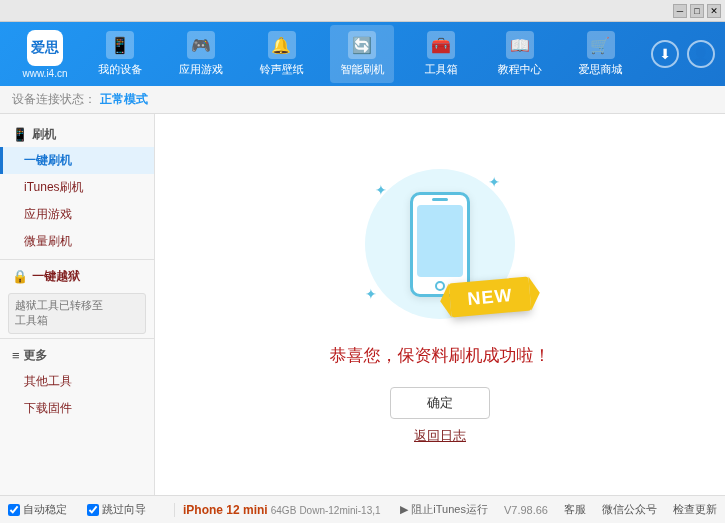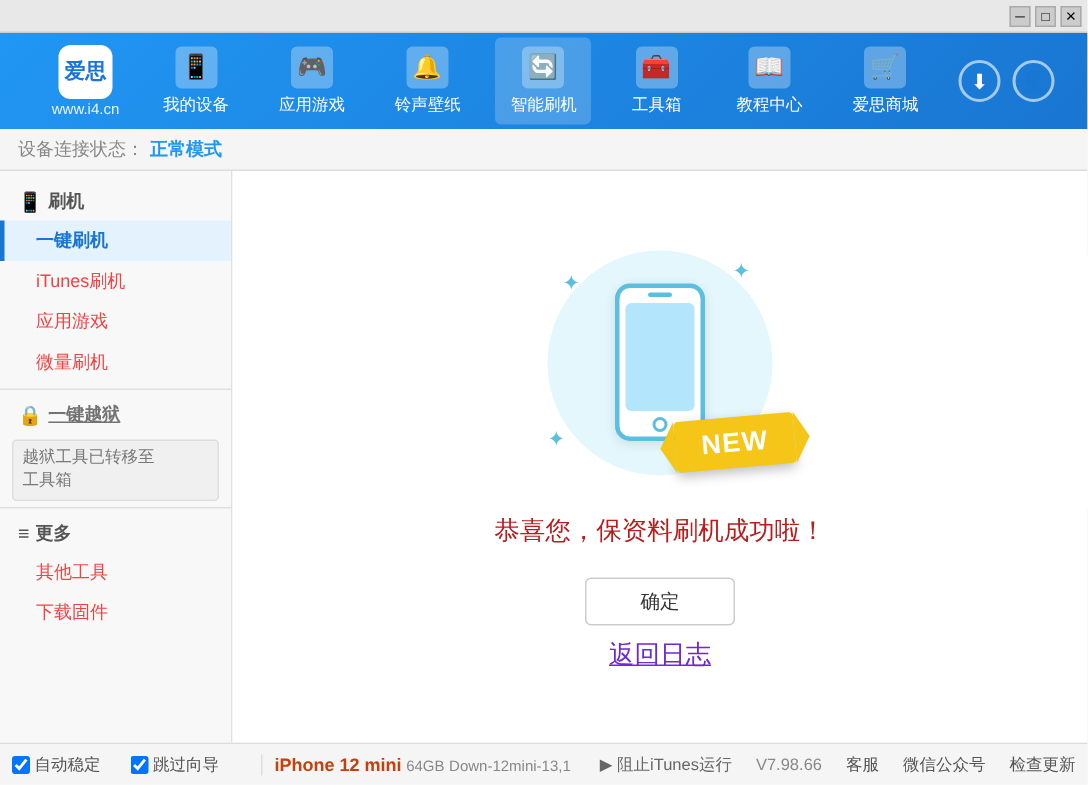--- a/index.html
+++ b/index.html
@@ -24,21 +24,21 @@
       display: flex; align-items: center; justify-content: center;
       font-size: 9px;
     }
 
     
     .header {
       height: 64px;
       background: linear-gradient(135deg, #2196F3, #1976D2);
       display: flex;
       align-items: center;
-      padding: 0 22px;
+      padding: 0 10px;
     }
     .logo {
       width: 70px;
       display: flex;
       flex-direction: column;
       align-items: center;
       color: white;
       flex-shrink: 0;
     }
     .logo-icon {
@@ -128,21 +128,21 @@
       display: flex;
       align-items: center;
       padding: 4px 12px;
       color: #555;
       font-size: 12px;
       font-weight: bold;
     }
     .sidebar-section-header .icon { margin-right: 4px; font-size: 13px; }
     .sidebar-item {
       padding: 5px 16px 5px 24px;
-      color: #ef4444;
+      color: #7f1d1d;
       cursor: pointer;
       font-size: 12px;
       white-space: nowrap;
     }
     .sidebar-item.active {
       background: #e3f2fd;
       color: #1976D2;
       border-left: 3px solid #1976D2;
       padding-left: 21px;
       font-weight: bold;
@@ -260,22 +260,22 @@
       border: 1px solid #ccc;
       border-radius: 4px;
       color: #333;
       font-size: 13px;
       cursor: pointer;
       margin-bottom: 8px;
       display: flex; align-items: center; justify-content: center;
     }
 
     .return-link {
-      font-size: 17px;
-      color: #6d28d9;
+      font-size: 13px;
+      color: #7f1d1d;
       cursor: pointer;
       text-decoration: underline;
     }
 
     
     .bottom-bar {
       height: 28px;
       background: #f5f5f5;
       border-top: 1px solid #ddd;
       display: flex;
@@ -441,21 +441,21 @@
       <span>应用游戏</span>
     </div>
     <div class="sidebar-item">
       <span>微量刷机</span>
     </div>
 
     <div class="sidebar-divider"></div>
 
     <div class="sidebar-section-header">
       <span class="icon">🔒</span>
-      <span class="sidebar-disabled" style="padding:0; color:#737373;text-decoration:underline;">一键越狱</span>
+      <span class="sidebar-disabled" style="padding:0; color:#7f1d1d;">一键越狱</span>
     </div>
     <div class="sidebar-note">
       <span>越狱工具已转移至<br>工具箱</span>
     </div>
 
     <div class="sidebar-divider"></div>
 
     <div class="sidebar-section-header">
       <span class="icon">≡</span>
       <span>更多</span>

